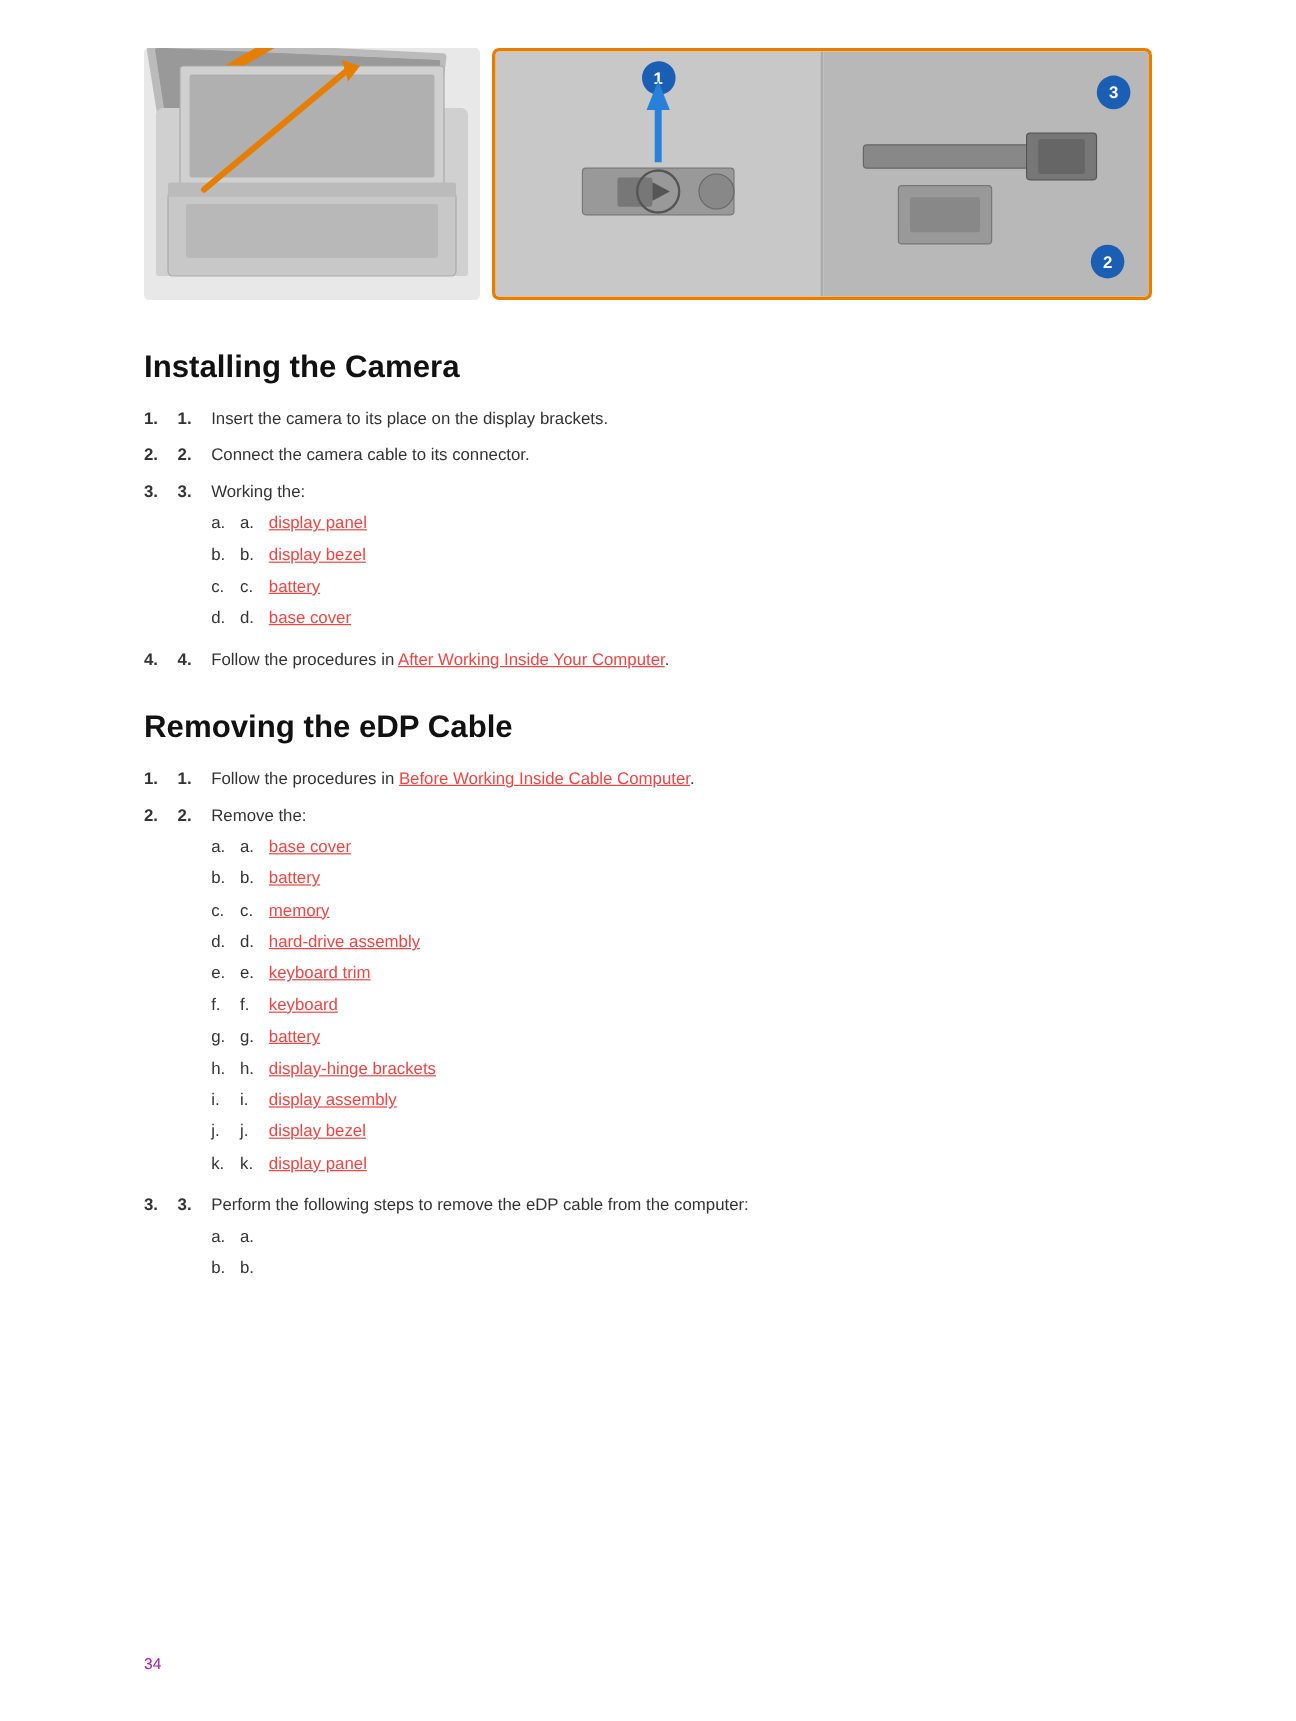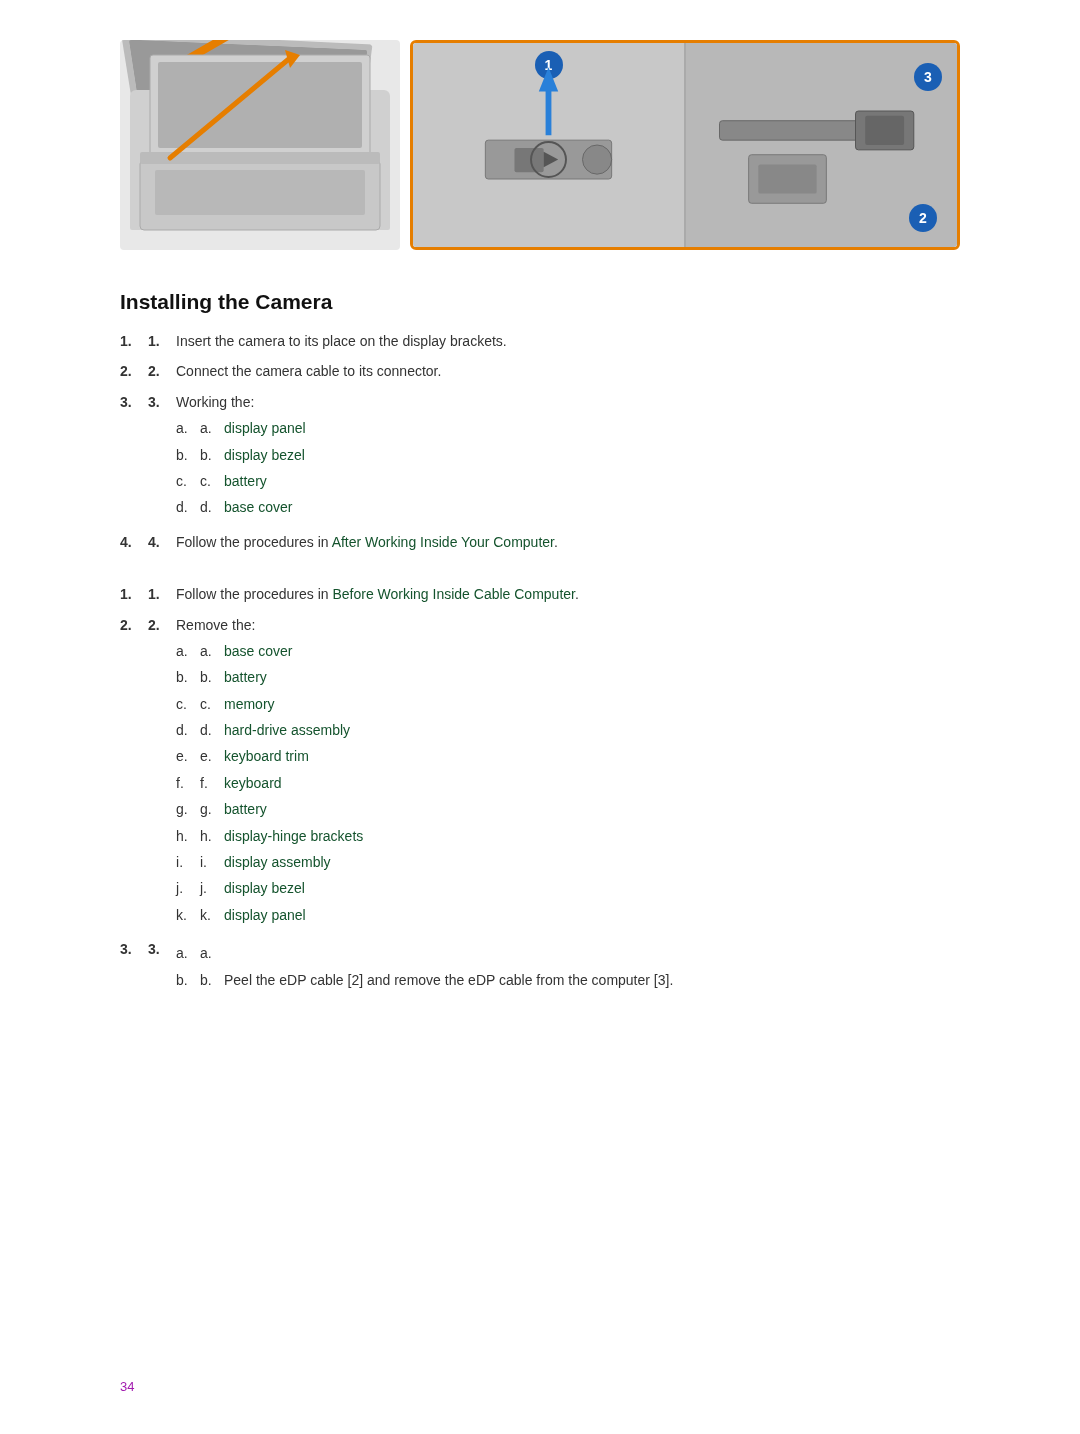--- a/index.html
+++ b/index.html
@@ -94,21 +94,21 @@
       font-size: 14px;
       display: flex;
       align-items: center;
       justify-content: center;
     }
     .badge-1 { top: 8px; left: 50%; transform: translateX(-50%); }
     .badge-2 { bottom: 15px; right: 20px; }
     .badge-3 { top: 20px; right: 15px; }
 
     h2 {
-      font-size: 21px;
+      font-size: 26px;
       font-weight: bold;
       color: #111;
       margin-bottom: 16px;
       margin-top: 10px;
     }
     ol.main-list {
       margin-left: 0;
       padding-left: 0;
       list-style: none;
       counter-reset: main-counter;
@@ -139,21 +139,22 @@
       align-items: flex-start;
       margin-bottom: 4px;
       line-height: 1.6;
     }
     ol.sub-list > li::before {
       content: counter(sub-counter, lower-alpha) ".";
       min-width: 24px;
       flex-shrink: 0;
     }
     a {
-      color: #14532d;
+      color: #ef4444;
+      text-decoration: underline;
       cursor: pointer;
     }
     .section {
       margin-bottom: 30px;
     }
     .li-content {
       flex: 1;
     }
   </style>
 </head>
@@ -261,20 +262,21 @@
     <li>
       <span style="min-width:28px;font-weight:bold;">4.</span>
       <span class="li-content">
         <span>Follow the procedures in </span><a>After Working Inside Your Computer</a><span>.</span>
       </span>
     </li>
   </ol>
 </div>
 
 <div class="section">
+  <h2>Removing the eDP Cable</h2>
 
   <ol class="main-list">
     <li>
       <span style="min-width:28px;font-weight:bold;">1.</span>
       <span class="li-content">
         <span>Follow the procedures in </span><a>Before Working Inside Cable Computer</a><span>.</span>
       </span>
     </li>
     <li>
       <span style="min-width:28px;font-weight:bold;">2.</span>
@@ -324,27 +326,27 @@
           <li>
             <span style="min-width:24px;">k.</span>
             <a>display panel</a>
           </li>
         </ol>
       </span>
     </li>
     <li>
       <span style="min-width:28px;font-weight:bold;">3.</span>
       <span class="li-content">
+        <span>Perform the following steps to remove the eDP cable from the computer:</span>
         <ol class="sub-list">
           <li>
             <span style="min-width:24px;">a.</span>
           </li>
           <li>
             <span style="min-width:24px;">b.</span>
-            <span>Peel the eDP cable [2] and remove the eDP cable from the computer [3].</span>
           </li>
         </ol>
       </span>
     </li>
   </ol>
 </div>
 
 <div style="position:fixed;bottom:40px;left:120px;font-size:13px;color:#a21caf;">34</div>
 
 </body></html>

